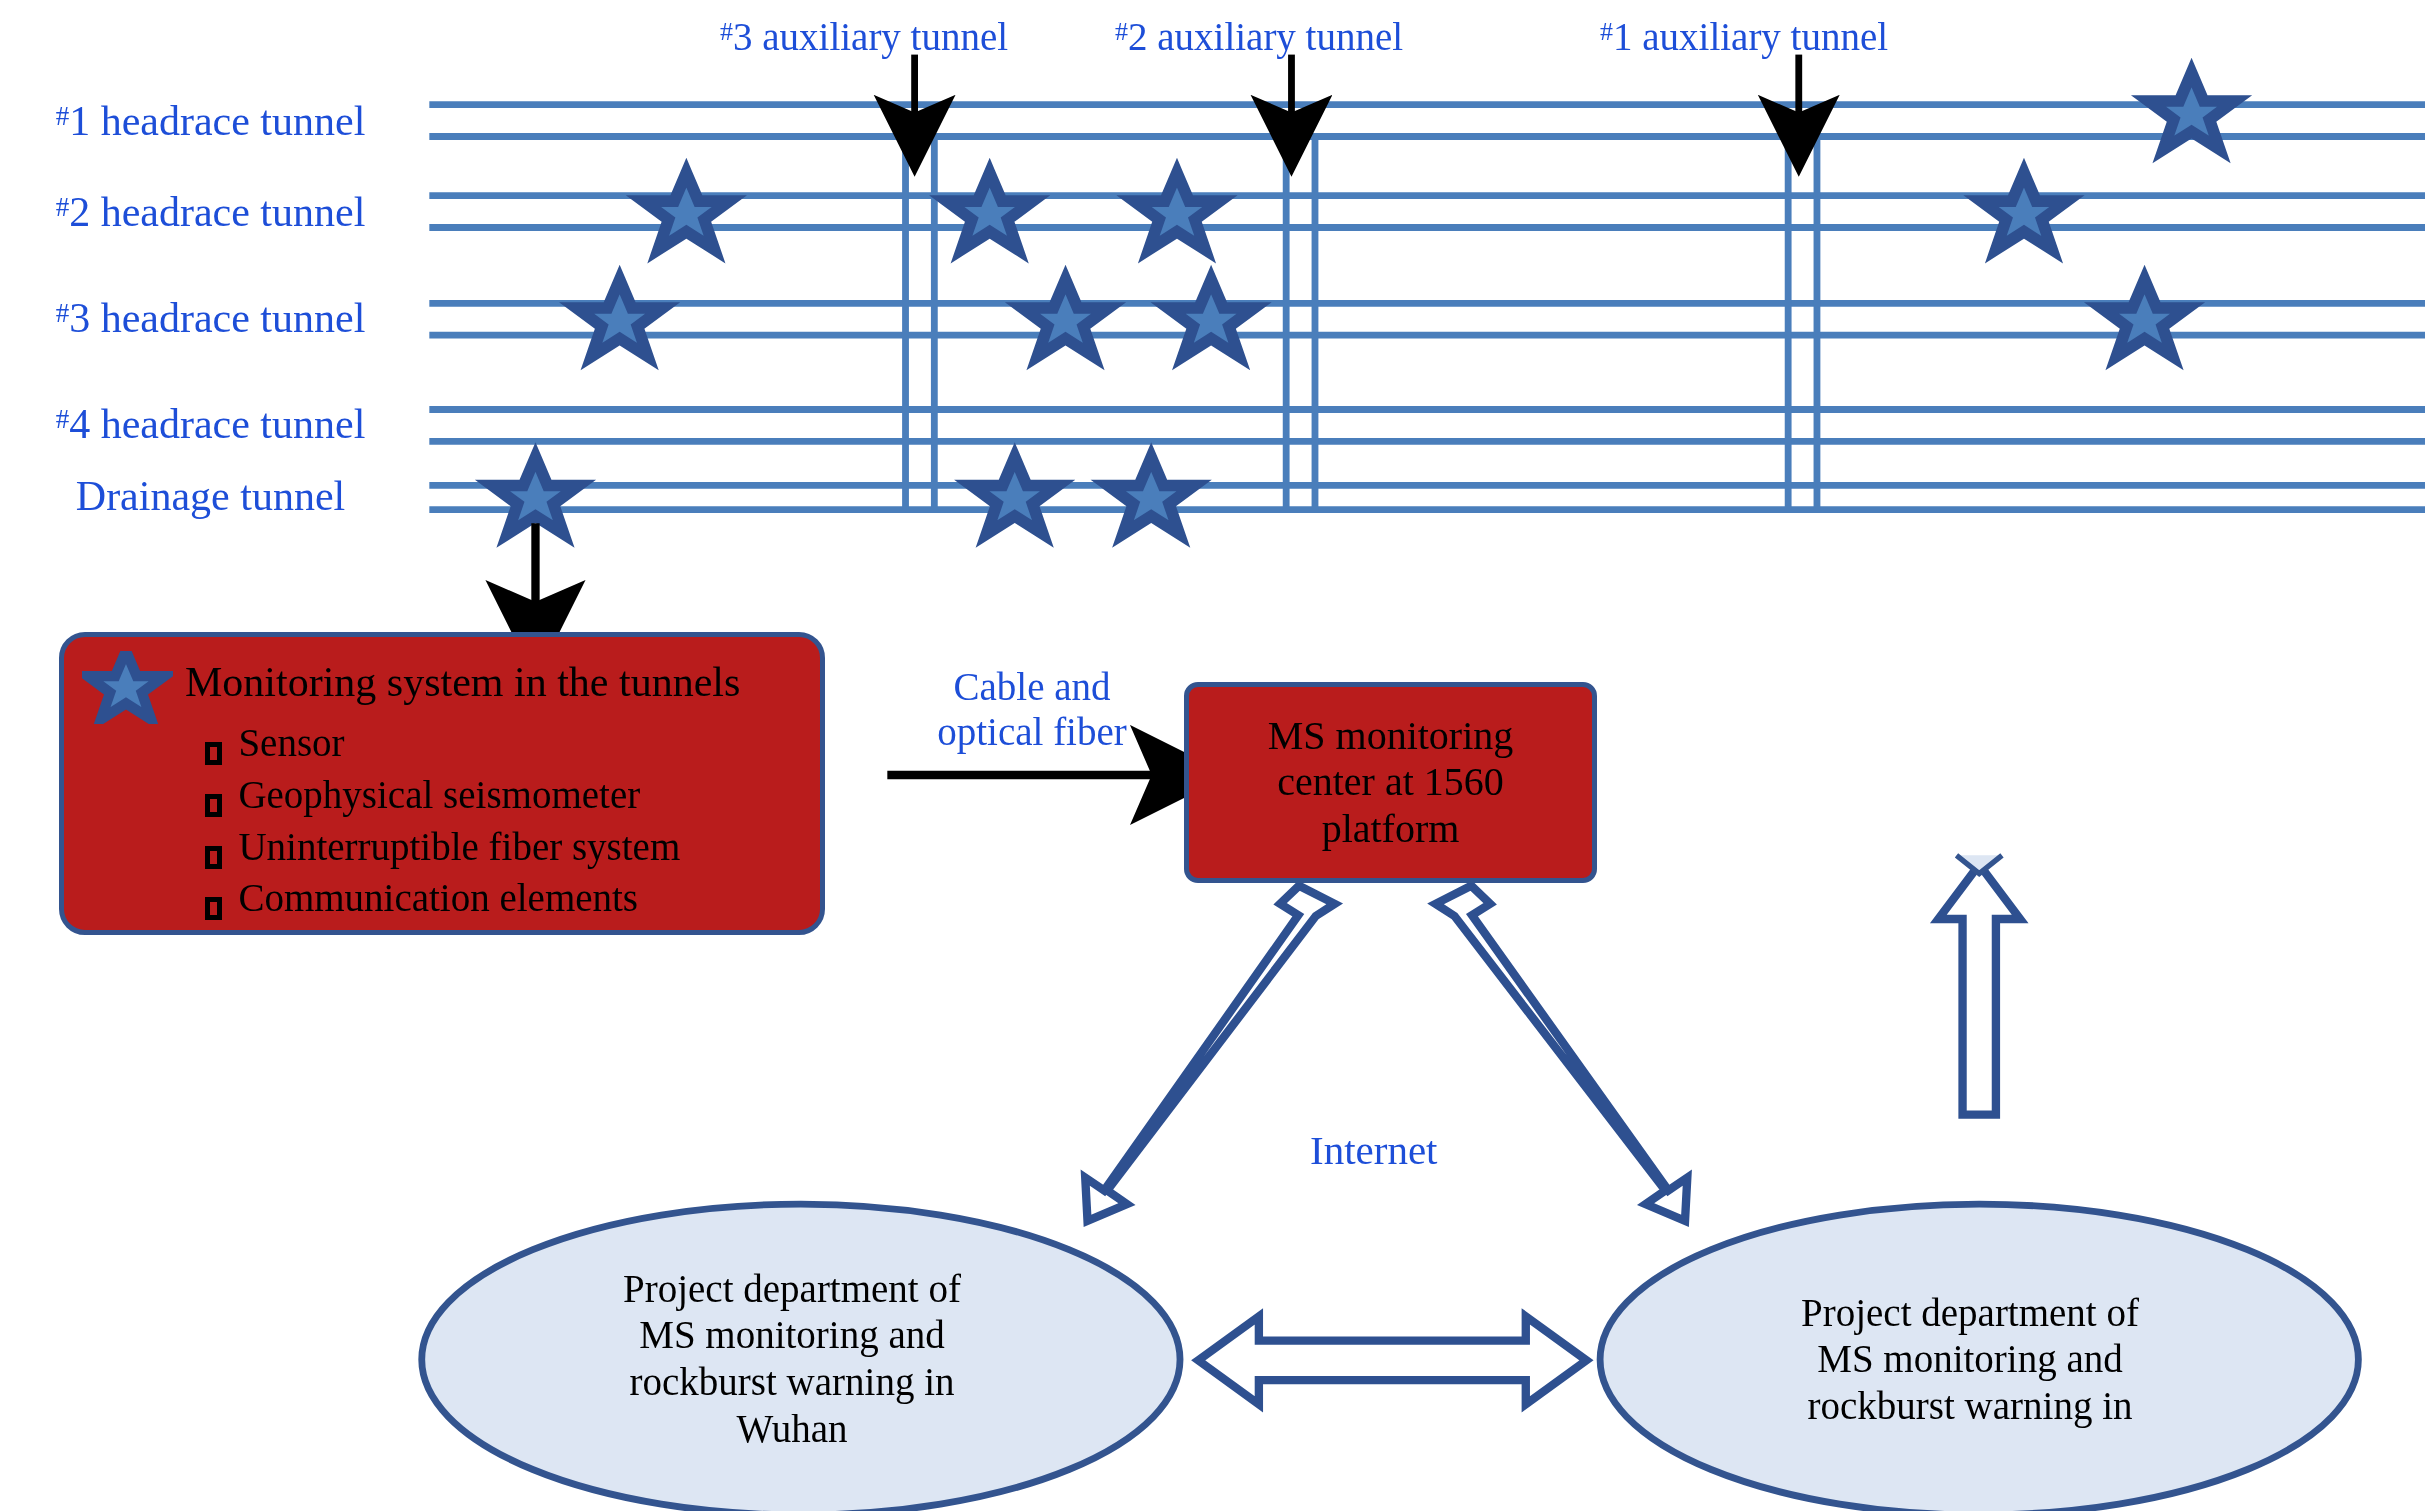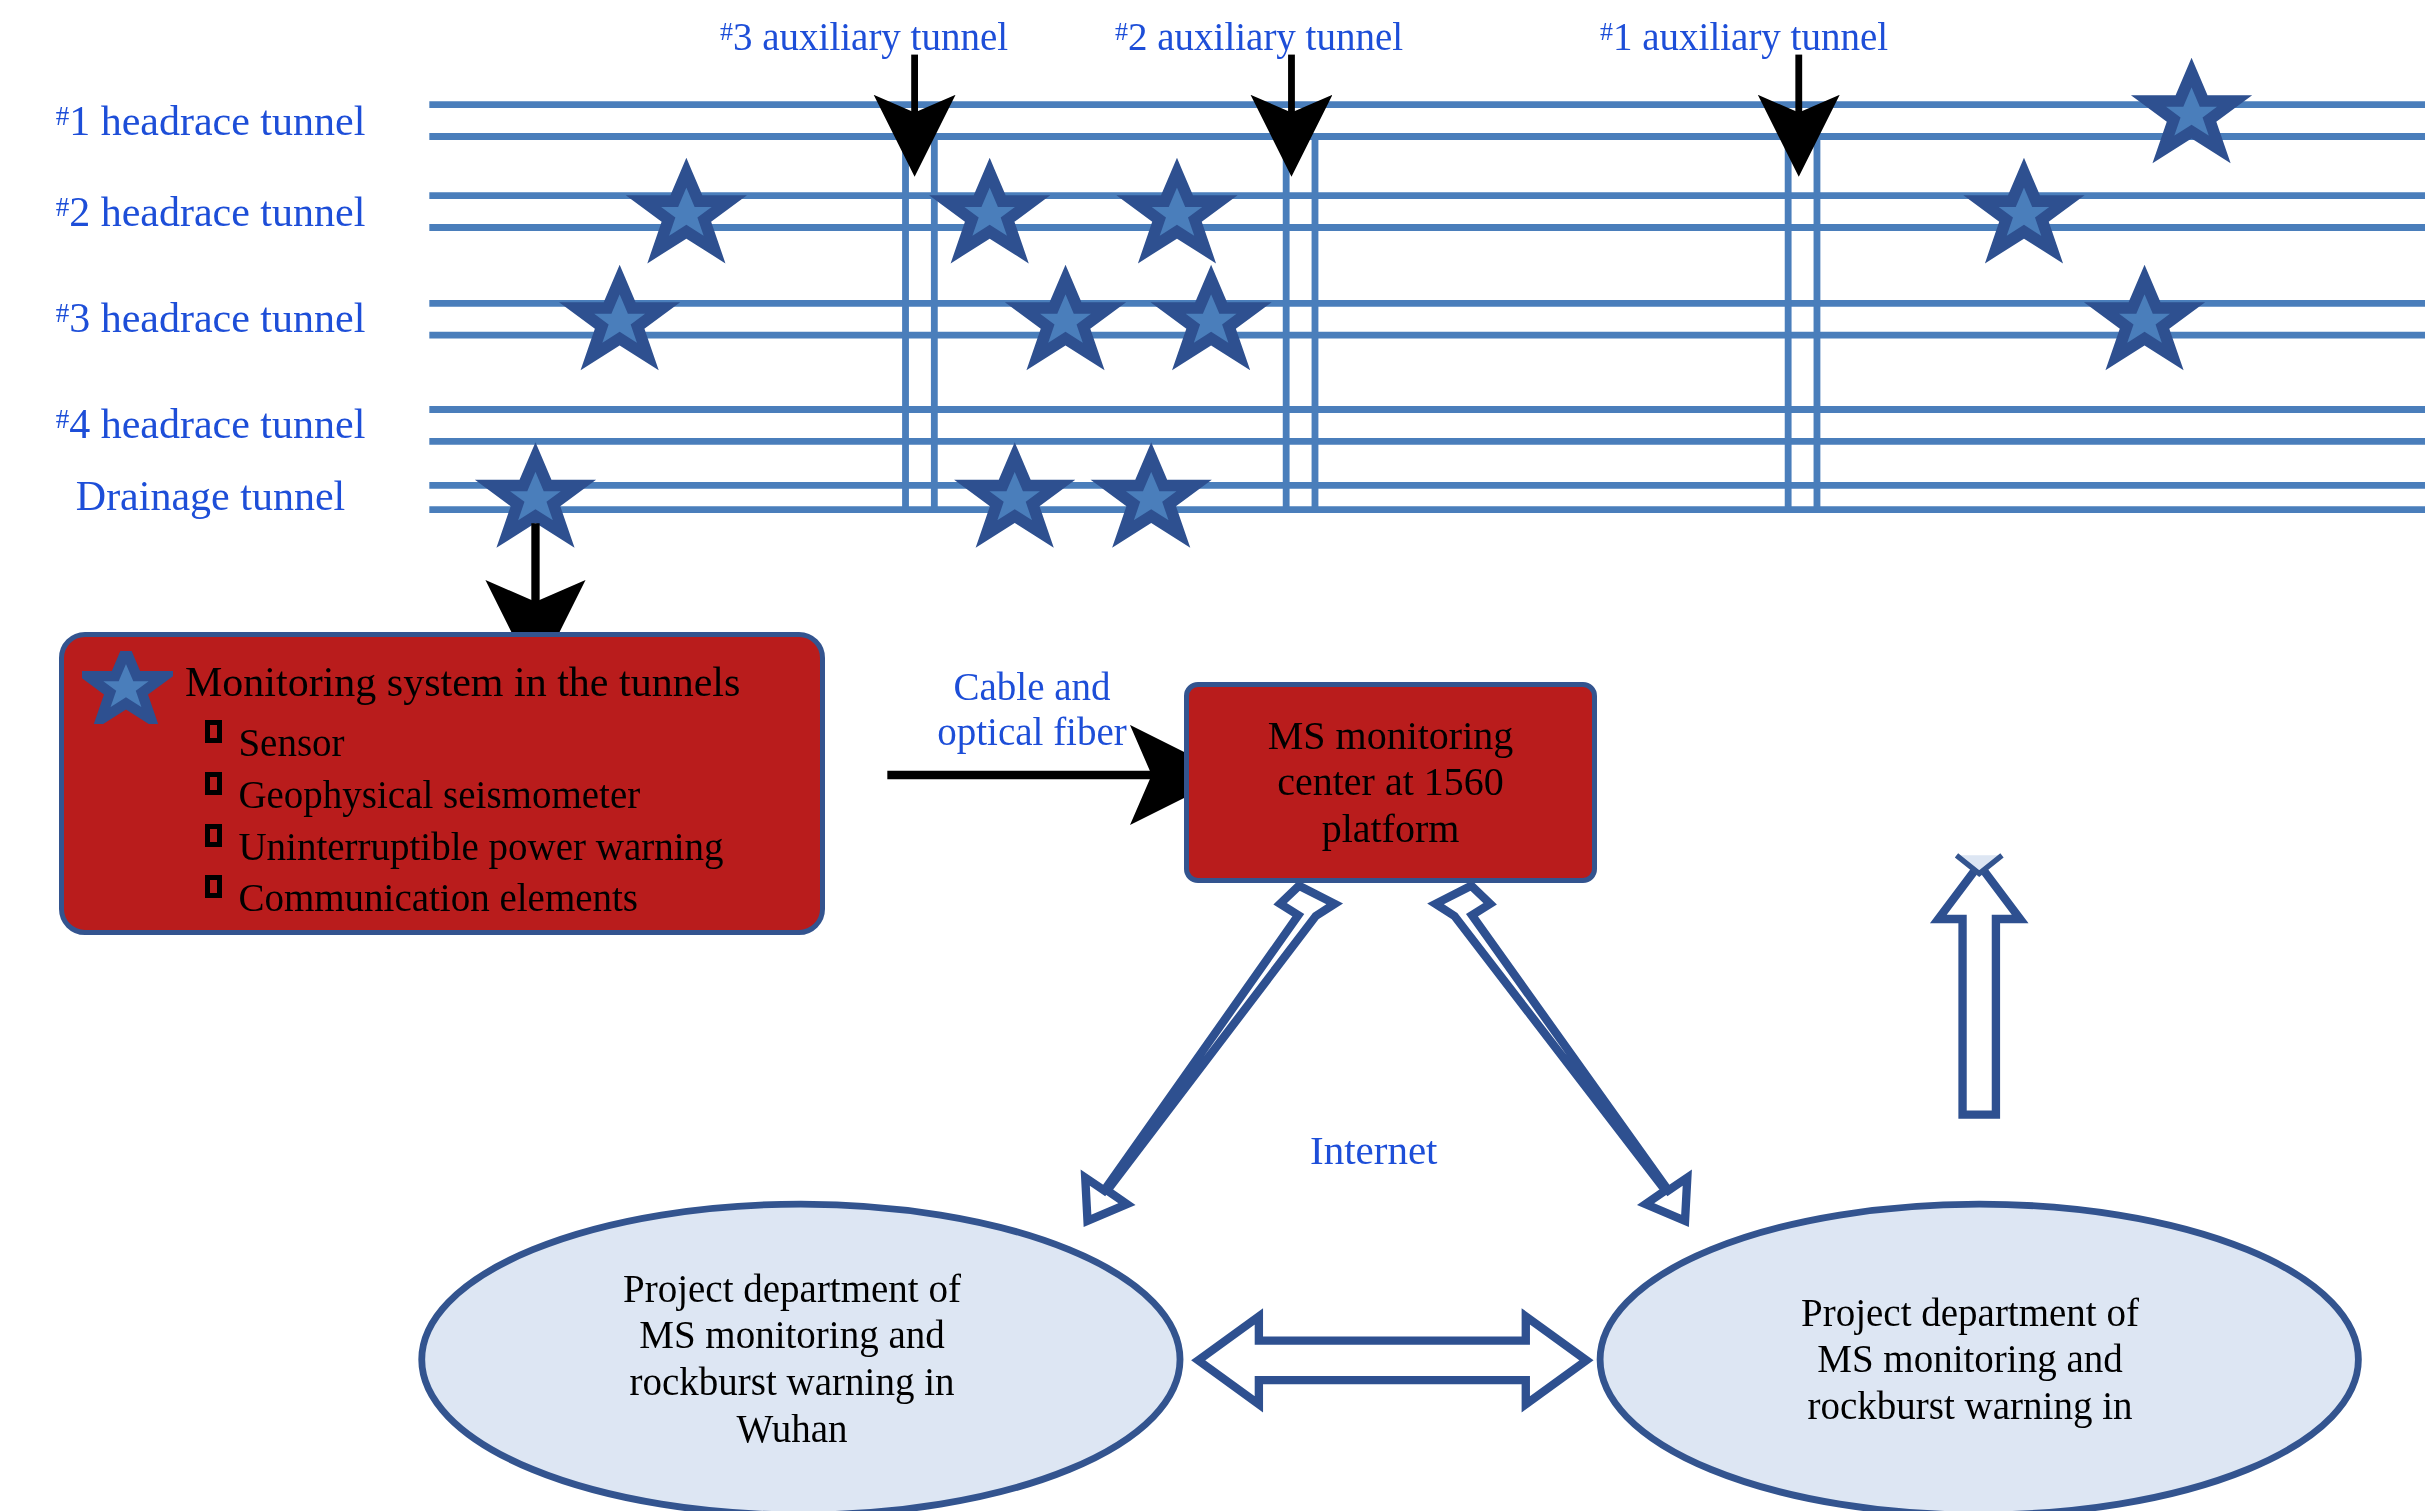--- a/index.html
+++ b/index.html
@@ -13,21 +13,21 @@
   .tunnel-label .hash{font-size:27px;vertical-align:38%;}
   .aux-label{font-size:39px;}
   .aux-label .hash{font-size:26px;vertical-align:38%;}
 
   .box{position:absolute;background:#b91c1c;border:5.3px solid #33548f;
        border-radius:26px;box-sizing:border-box;}
 
   .mon-box{left:59px;top:632px;width:766px;height:303px;}
   .mon-title{position:absolute;left:121px;top:20.5px;font-size:42px;white-space:nowrap;}
   .mon-list{position:absolute;left:141px;top:83px;}
-  .mon-item{display:flex;align-items:flex-start;margin-bottom:6.8px;font-size:39px;white-space:nowrap;}
+  .mon-item{display:flex;align-items:flex-end;margin-bottom:6.8px;font-size:39px;white-space:nowrap;}
   .bullet{width:16.7px;height:23px;border:5.3px solid #000;box-sizing:border-box;
           margin-right:16.7px;flex:none;}
 
   .ms-box{left:1184px;top:682px;width:413px;height:201px;border-radius:14px;
           display:flex;align-items:center;justify-content:center;}
   .ms-text{font-size:40px;text-align:center;line-height:1.16;}
 
   .rep-box{left:1856px;top:667px;width:455px;height:190px;border-radius:23px;
            display:flex;align-items:center;justify-content:center;}
   .rep-text{font-size:40px;text-align:center;line-height:1.16;}
@@ -195,21 +195,21 @@
       <div class="mon-item">
         <span class="bullet"></span>
         <span>Sensor</span>
       </div>
       <div class="mon-item">
         <span class="bullet"></span>
         <span>Geophysical seismometer</span>
       </div>
       <div class="mon-item">
         <span class="bullet"></span>
-        <span>Uninterruptible power warning</span>
+        <span>Uninterruptible fiber system</span>
       </div>
       <div class="mon-item">
         <span class="bullet"></span>
         <span>Communication elements</span>
       </div>
     </div>
   </div>
 
   <div class="lbl cable-lbl">
     <div>Cable and</div>

